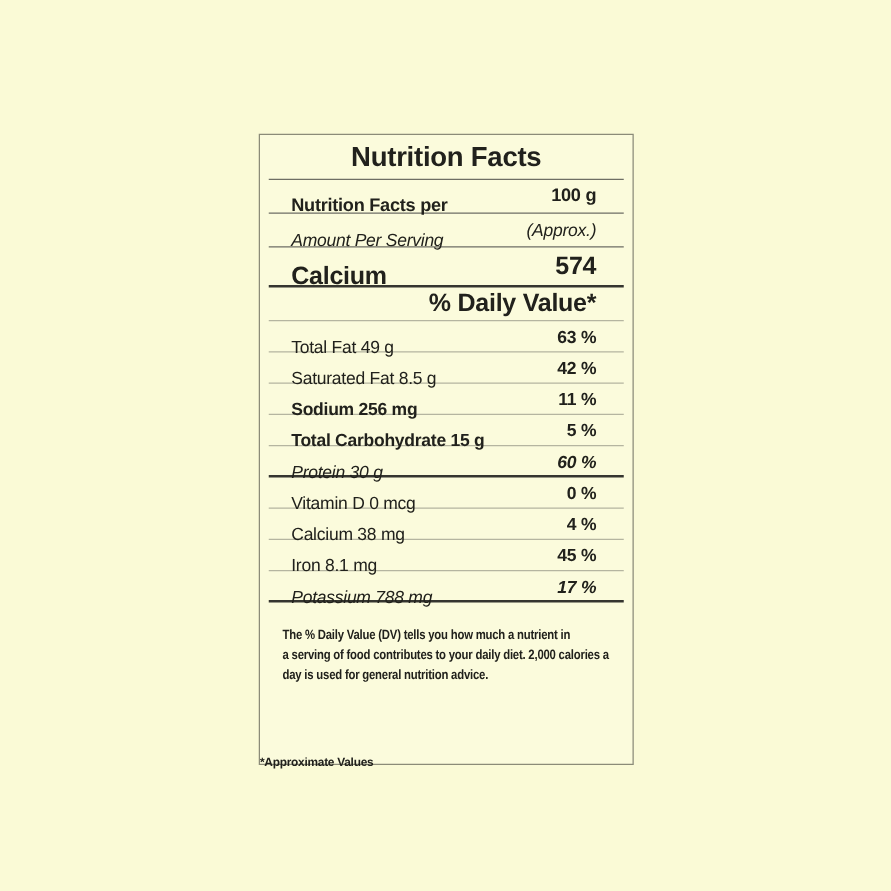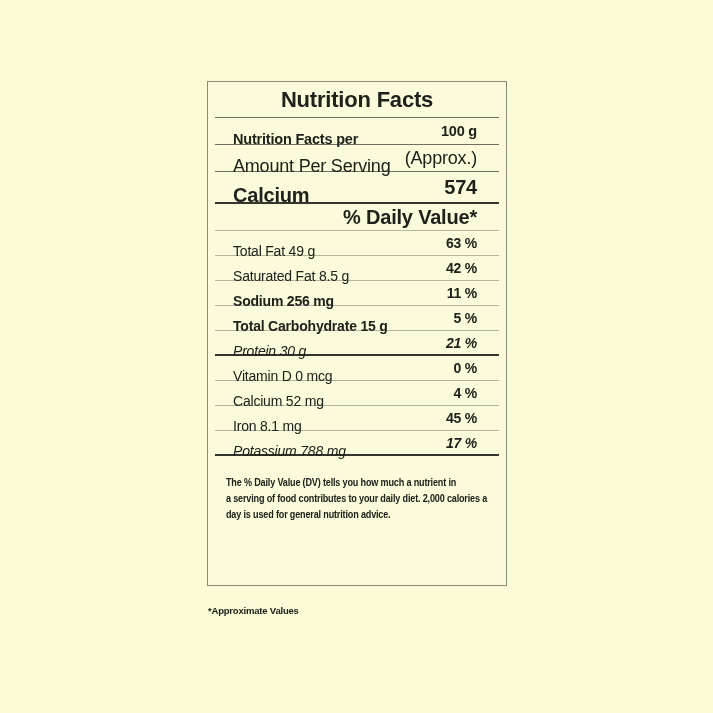--- a/index.html
+++ b/index.html
@@ -17,21 +17,21 @@
     background: var(--bg);
     font-family: "Liberation Sans", "DejaVu Sans", sans-serif;
     color: var(--ink);
     letter-spacing: -0.2px;
     overflow: hidden;
   }
   .page { position: relative; width: 713px; height: 713px; }
 
   .panel {
     position: absolute;
-    left: 207px; top: 81px;
+    left: 207px; top: 107px;
     width: 300px; height: 505px;
     background: var(--panel-bg);
     border: 1.5px solid var(--panel-border);
     padding: 0 7px;
   }
 
   .title {
     height: 36px;
     display: flex; align-items: center; justify-content: center;
     font-size: 22px; font-weight: 700;
@@ -43,22 +43,23 @@
     padding: 0 22px 0 18px;
   }
   .row .label { white-space: nowrap; margin-top: 16px; }
   .row .value { white-space: nowrap; }
 
   .row.serving {
     height: 27px; font-size: 14.5px; font-weight: 700;
     border-bottom: 1.5px solid var(--line-med);
   }
   .row.amount {
-    height: 27px; font-size: 18px; font-weight: 400;
+    height: 27px; font-size: 14px; font-weight: 400;
     border-bottom: 1.5px solid var(--line-med);
+    font-style: italic;
   }
   .row.calories {
     height: 32px; font-size: 20px; font-weight: 700;
     border-bottom: 2.5px solid var(--line-dark);
   }
   .row.dv-header {
     height: 27px; justify-content: flex-end;
     font-size: 20px; font-weight: 700;
     border-bottom: 1px solid var(--line-light);
   }
@@ -128,28 +129,28 @@
         <div class="row nutrient bold">
           <span class="label">Sodium 256 mg</span>
           <span class="value">11 %</span>
         </div>
         <div class="row nutrient bold">
           <span class="label">Total Carbohydrate 15 g</span>
           <span class="value">5 %</span>
         </div>
         <div class="row nutrient thick">
           <span class="label">Protein 30 g</span>
-          <span class="value">21 %</span>
+          <span class="value">60 %</span>
         </div>
         <div class="row nutrient">
           <span class="label">Vitamin D 0 mcg</span>
           <span class="value">0 %</span>
         </div>
         <div class="row nutrient">
-          <span class="label">Calcium 52 mg</span>
+          <span class="label">Calcium 38 mg</span>
           <span class="value">4 %</span>
         </div>
         <div class="row nutrient">
           <span class="label">Iron 8.1 mg</span>
           <span class="value">45 %</span>
         </div>
         <div class="row nutrient thick">
           <span class="label">Potassium 788 mg</span>
           <span class="value">17 %</span>
         </div>

